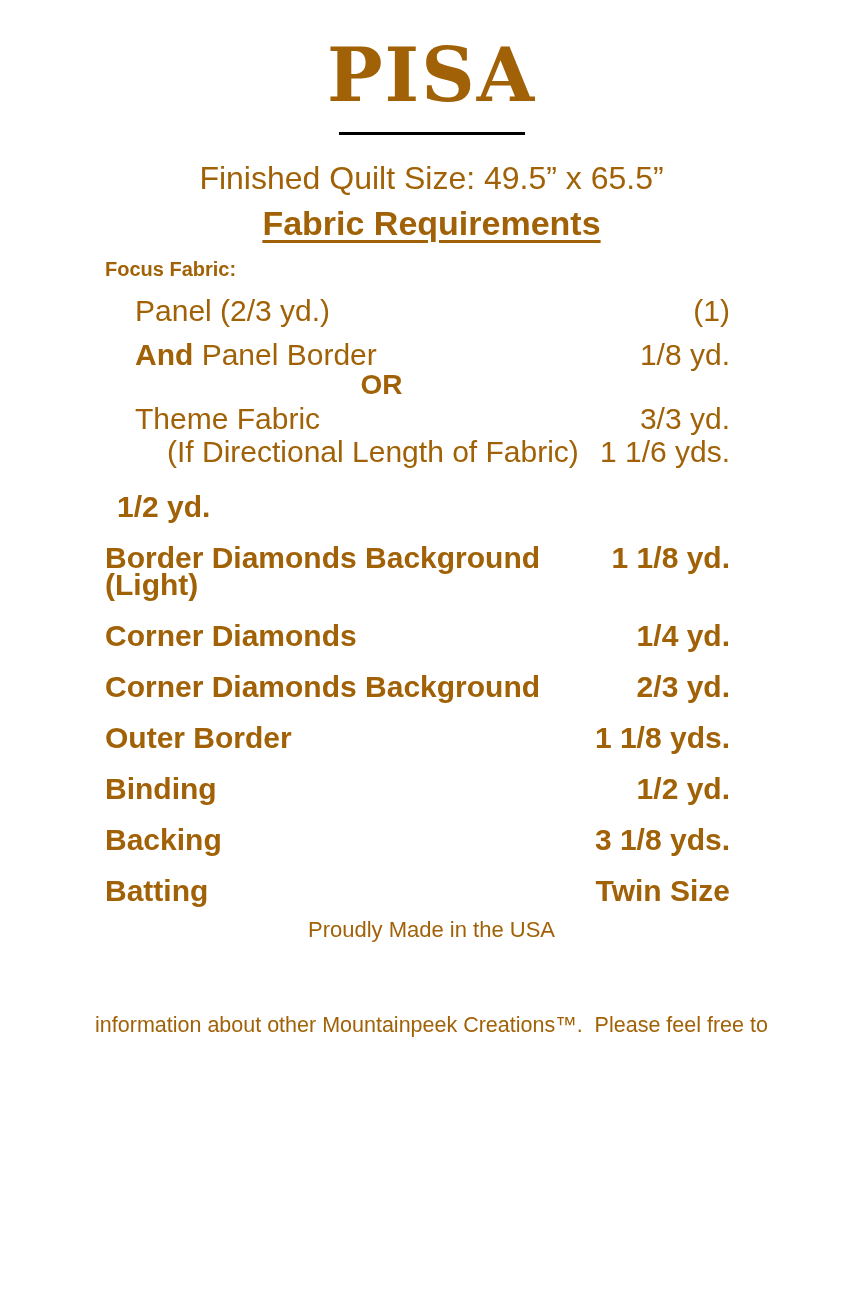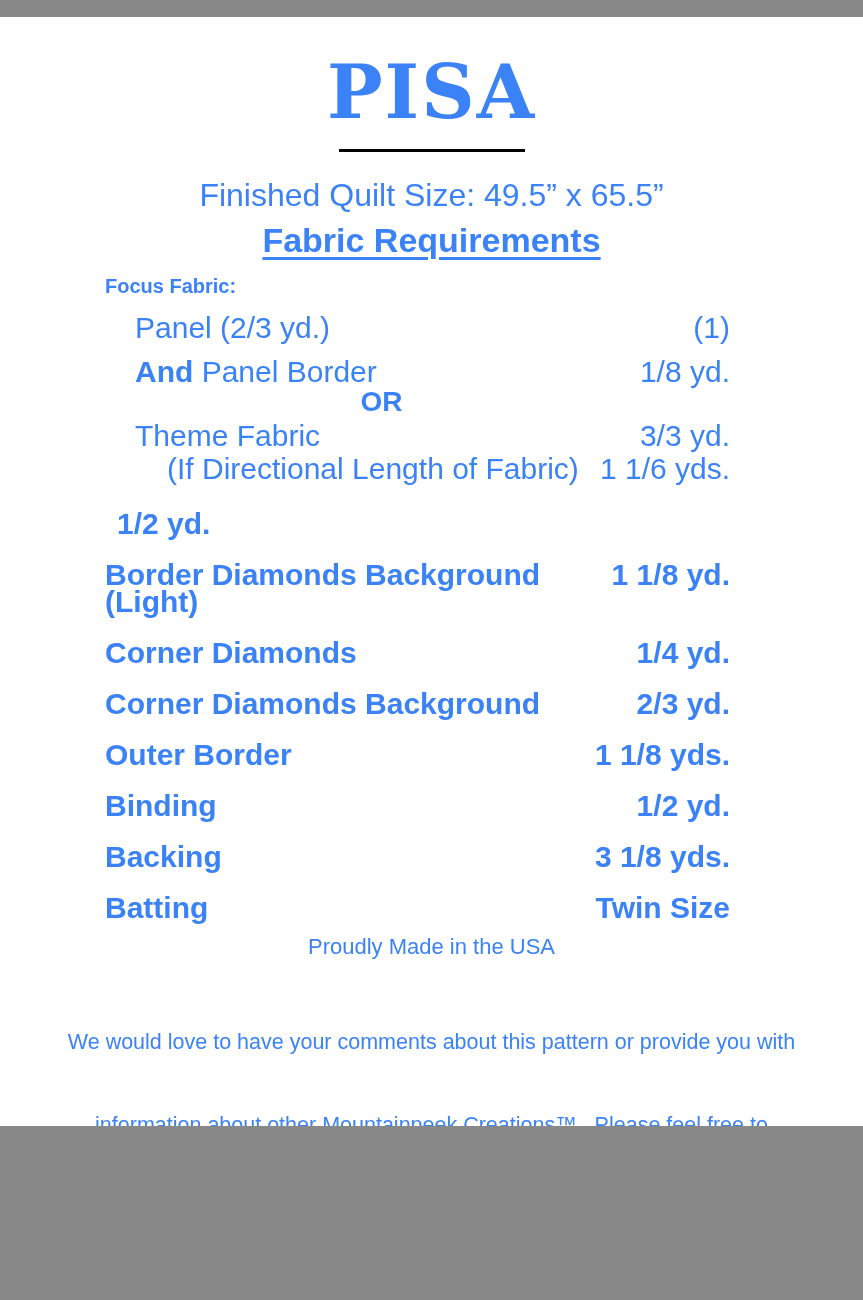--- a/index.html
+++ b/index.html
@@ -1,22 +1,22 @@
 <!DOCTYPE html>
 <html><head>
 <meta charset="utf-8">
 <style>
   * { margin:0; padding:0; box-sizing:border-box; }
   html,body { background:#888; }
   .page {
     position:relative;
-    width:863px; height:1109px;
-    margin:17px auto;
+    width:863px; height:1300px;
+    margin:0 auto;
     background:#fff;
-    color:#3b82f6;
+    color:#a16207;
     font-family:"Liberation Sans", sans-serif;
     overflow:hidden;
   }
   
   header { text-align:center; padding-top:40px; }
   .title {
     font-family:"DejaVu Serif", serif;
     font-weight:bold;
     font-size:74px;
     line-height:70px;
@@ -128,21 +128,20 @@
           <span class="val">Twin Size</span>
         </div>
       </div>
   </section>
 
   <footer>
 
     <div class="made-in">Proudly Made in the USA</div>
 
     <div class="comments">
-      <div>We would love to have your comments about this pattern or provide you with</div>
       <div>information about other Mountainpeek Creations™.  Please feel free to</div>
       
       
     </div>
 
   </footer>
 
 </div>
 
 </body></html>

